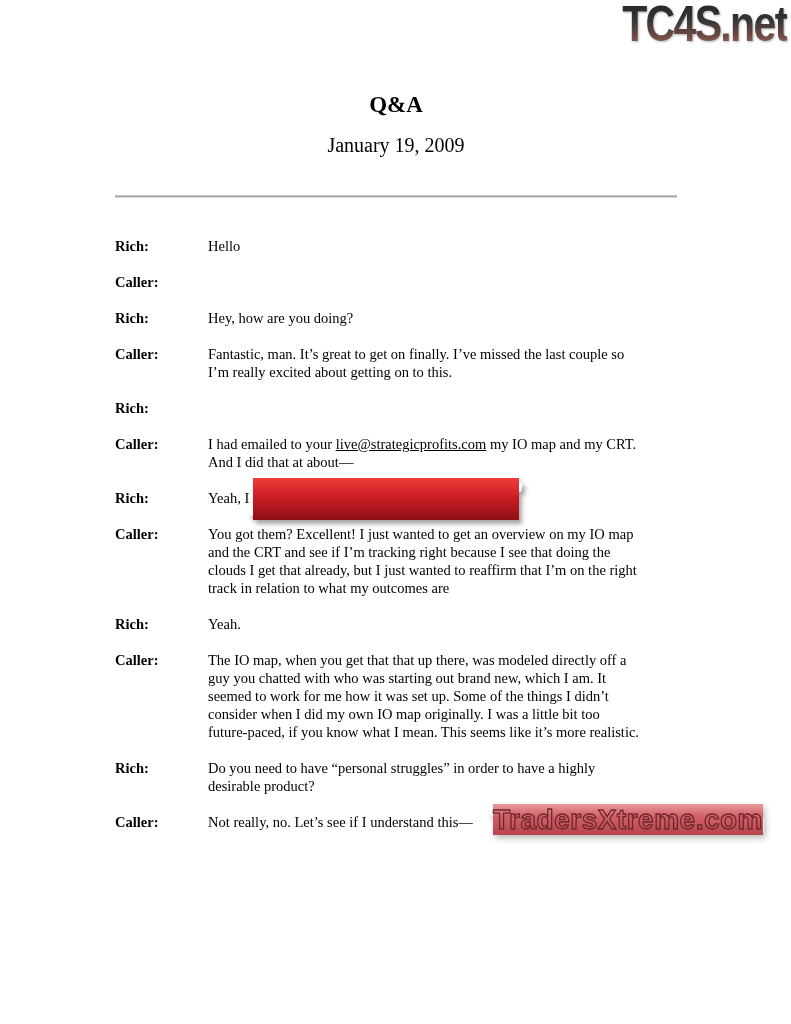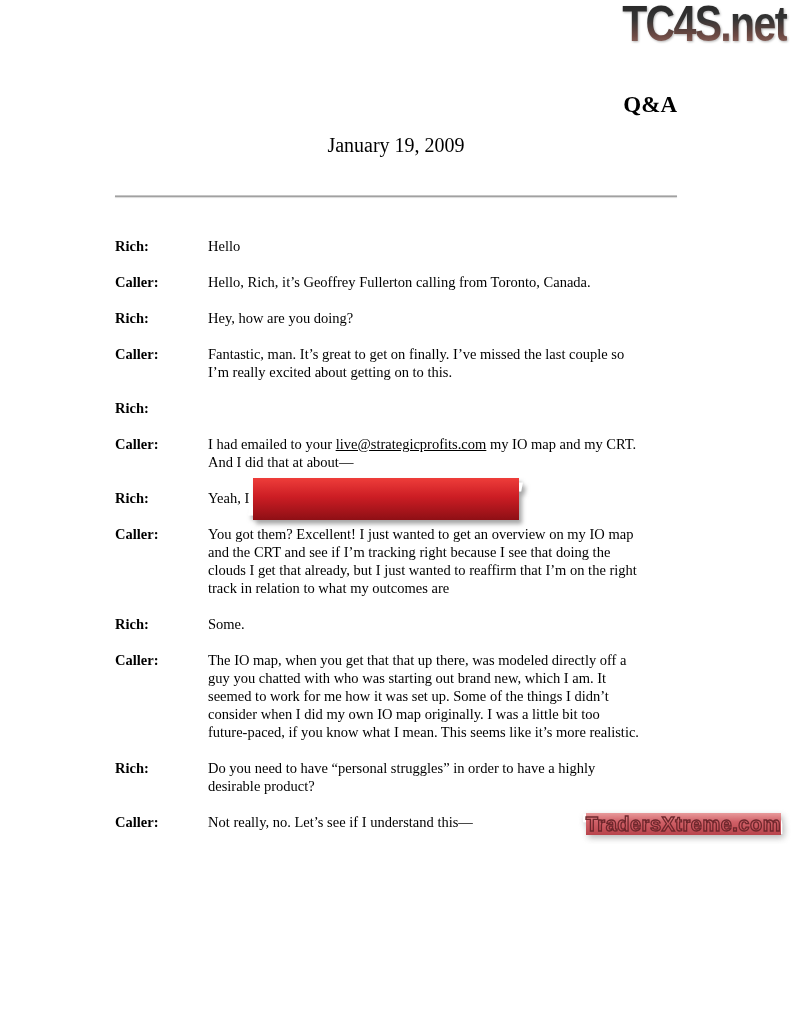--- a/index.html
+++ b/index.html
@@ -21,21 +21,21 @@
     transform:scaleX(.82);transform-origin:100% 0;
     background:linear-gradient(180deg,#262626 0%,#343434 40%,#6e4a44 75%,#9c746b 100%);
     -webkit-background-clip:text;background-clip:text;color:transparent;
     filter:drop-shadow(1px 1px 1px rgba(0,0,0,.30));
     white-space:nowrap;
   }
 
   
   .doc-title{
     position:absolute;top:92px;left:115px;width:562px;
-    text-align:right;font-weight:bold;font-size:23px;line-height:26px;
+    text-align:center;font-weight:bold;font-size:23px;line-height:26px;
   }
   .doc-date{
     position:absolute;top:135px;left:115px;width:562px;
     text-align:center;font-size:20px;line-height:20px;
   }
   .rule{
     position:absolute;top:195px;left:115px;width:562px;height:2px;
     background:linear-gradient(180deg,#d8d8d8,#8e8e8e);
     box-shadow:0 1px 1px rgba(0,0,0,.15);
   }
@@ -64,23 +64,23 @@
     filter:drop-shadow(3px 4px 2px rgba(80,80,80,.50));
     font-style:italic;
   }
   .watermark .stroke{-webkit-text-stroke:7px #fff;}
   .watermark .fill{
     background:linear-gradient(180deg,#ee3d3a 0%,#cc1d24 45%,#8e0f15 100%);
   }
 
   
   .footer-logo{
-    right:10px;bottom:10px;
+    right:28px;bottom:10px;
     font-family:"Liberation Sans", sans-serif;font-weight:bold;
-    font-size:20px;letter-spacing:.5px;
+    font-size:28px;letter-spacing:.5px;
     filter:drop-shadow(2px 3px 3px rgba(100,100,100,.45));
   }
   .footer-logo .stroke{-webkit-text-stroke:6px #fff;}
   .footer-logo .fill{
     -webkit-text-stroke:1.3px #6e272c;
     background:linear-gradient(180deg,#e89a9b 0%,#d06067 40%,#b8444c 100%);
   }
 </style>
 </head>
 <body>
@@ -93,21 +93,20 @@
   <div class="doc-date">January 19, 2009</div>
   <div class="rule"></div>
 
   <div class="transcript" id="transcript">
       <div class="row">
         <div class="speaker">Rich:</div>
         <div class="speech">Hello</div>
       </div>
       <div class="row">
         <div class="speaker">Caller:</div>
-        <div class="speech">Hello, Rich, it’s Geoffrey Fullerton calling from Toronto, Canada.</div>
       </div>
       <div class="row">
         <div class="speaker">Rich:</div>
         <div class="speech">Hey, how are you doing?</div>
       </div>
       <div class="row">
         <div class="speaker">Caller:</div>
         <div class="speech">Fantastic, man. It’s great to get on finally. I’ve missed the last couple so
 I’m really excited about getting on to this.</div>
       </div>
@@ -125,21 +124,21 @@
       </div>
       <div class="row">
         <div class="speaker">Caller:</div>
         <div class="speech">You got them? Excellent! I just wanted to get an overview on my IO map
 and the CRT and see if I’m tracking right because I see that doing the
 clouds I get that already, but I just wanted to reaffirm that I’m on the right
 track in relation to what my outcomes are</div>
       </div>
       <div class="row">
         <div class="speaker">Rich:</div>
-        <div class="speech">Some.</div>
+        <div class="speech">Yeah.</div>
       </div>
       <div class="row">
         <div class="speaker">Caller:</div>
         <div class="speech">The IO map, when you get that that up there, was modeled directly off a
 guy you chatted with who was starting out brand new, which I am. It
 seemed to work for me how it was set up. Some of the things I didn’t
 consider when I did my own IO map originally. I was a little bit too
 future-paced, if you know what I mean. This seems like it’s more realistic.</div>
       </div>
       <div class="row">

